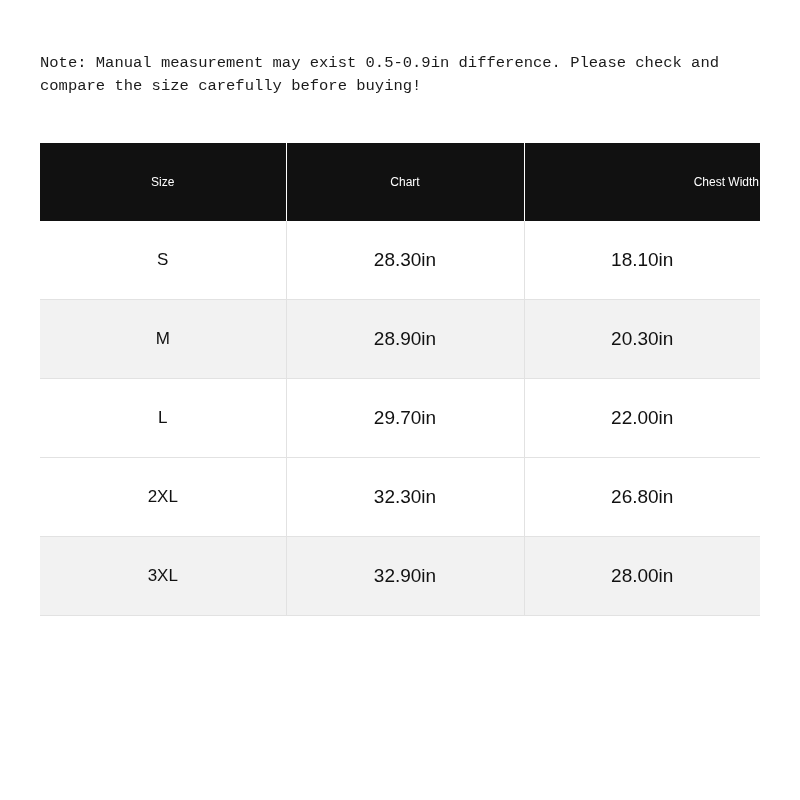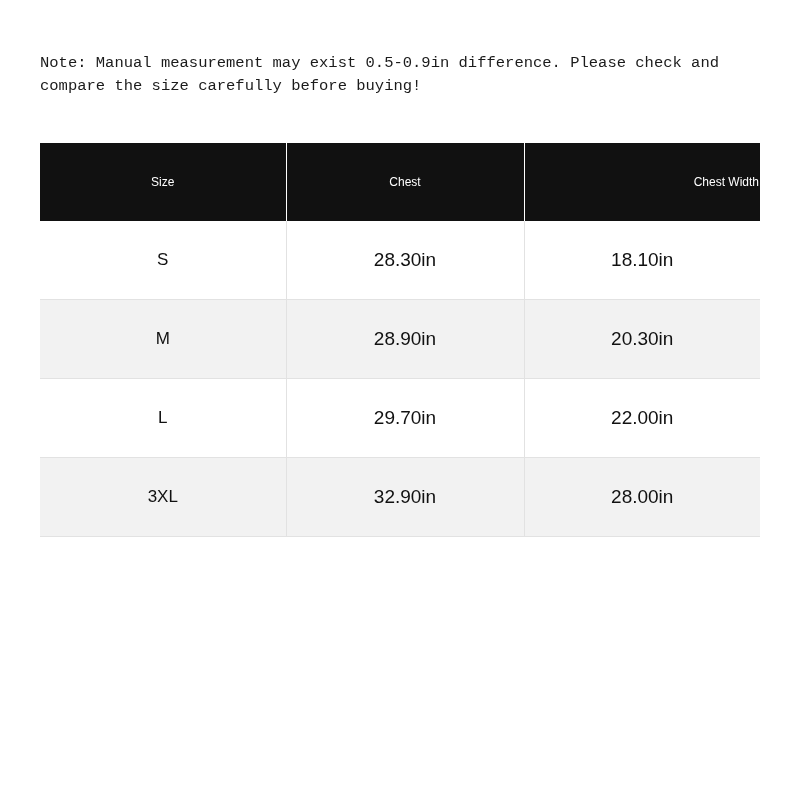--- a/index.html
+++ b/index.html
@@ -95,40 +95,45 @@
   <div class="table-wrap">
     <table class="size-chart">
       <colgroup>
         <col class="c1">
         <col class="c2">
         <col class="c3">
       </colgroup>
       <thead>
         <tr>
           <th>Size</th>
-          <th>Chest</th>
+          <th>Chart</th>
           <th>Chest Width</th>
         </tr>
       </thead>
       <tbody>
         <tr class="odd">
           <td class="size-cell">S</td>
           <td>28.30in</td>
           <td>18.10in</td>
         </tr>
         <tr class="even">
           <td class="size-cell">M</td>
           <td>28.90in</td>
           <td>20.30in</td>
         </tr>
         <tr class="odd">
           <td class="size-cell">L</td>
           <td>29.70in</td>
           <td>22.00in</td>
         </tr>
+        <tr class="odd">
+          <td class="size-cell">2XL</td>
+          <td>32.30in</td>
+          <td>26.80in</td>
+        </tr>
         <tr class="even">
           <td class="size-cell">3XL</td>
           <td>32.90in</td>
           <td>28.00in</td>
         </tr>
       </tbody>
     </table>
   </div>
 
 </div>

